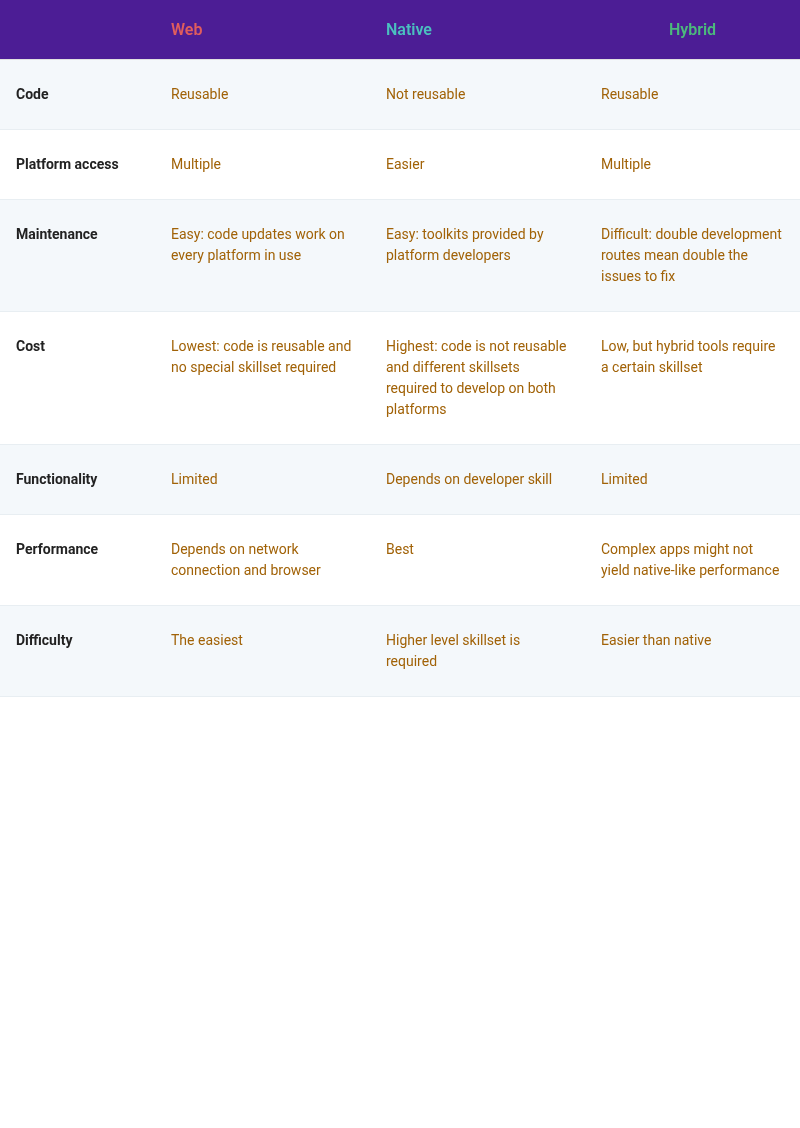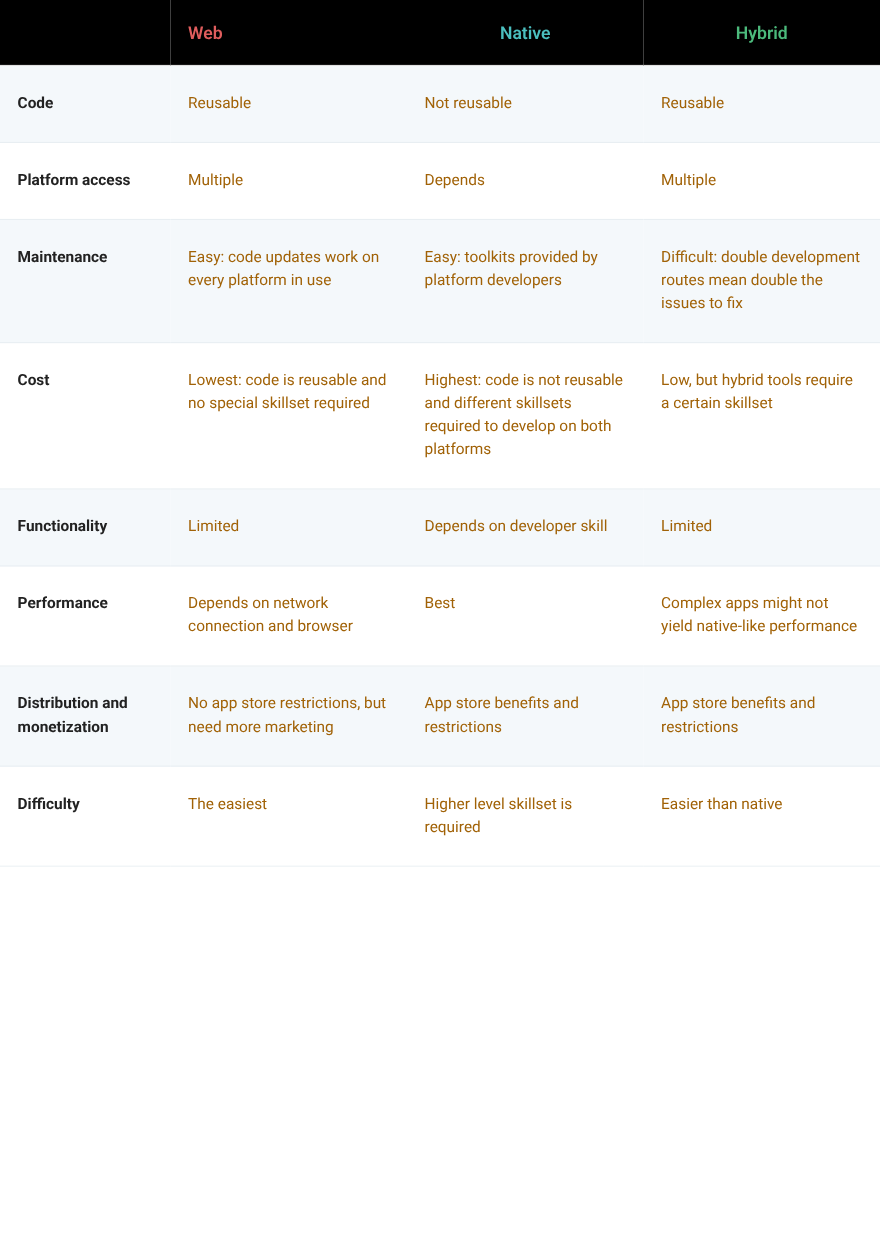--- a/index.html
+++ b/index.html
@@ -28,31 +28,30 @@
     col.col-hybrid { width: 215px; }
 
     thead tr {
       border-bottom: 1px solid #e0e0e0;
     }
     thead th {
       padding: 20px 16px 20px 16px;
       text-align: left;
       font-weight: 600;
       font-size: 16px;
-      background: #000000;
+      background: #4c1d95;
     }
     thead th.col-label-header {
       
     }
     thead th.web-header {
       color: #e05d5d;
     }
     thead th.native-header {
       color: #4bbfbf;
-      text-align: center;
     }
     thead th.hybrid-header {
       color: #4cba7c;
       text-align: center;
     }
 
     tbody tr {
       border-bottom: 1px solid #e8eef2;
     }
     tbody tr:nth-child(odd) {
@@ -96,21 +95,21 @@
     <tbody id="table-body">
     <tr>
           <td class="row-label">Code</td>
           <td>Reusable</td>
           <td>Not reusable</td>
           <td>Reusable</td>
         </tr>
         <tr>
           <td class="row-label">Platform access</td>
           <td>Multiple</td>
-          <td>Depends</td>
+          <td>Easier</td>
           <td>Multiple</td>
         </tr>
         <tr>
           <td class="row-label">Maintenance</td>
           <td>Easy: code updates work on every platform in use</td>
           <td>Easy: toolkits provided by platform developers</td>
           <td>Difficult: double development routes mean double the issues to fix</td>
         </tr>
         <tr>
           <td class="row-label">Cost</td>
@@ -124,26 +123,20 @@
           <td>Depends on developer skill</td>
           <td>Limited</td>
         </tr>
         <tr>
           <td class="row-label">Performance</td>
           <td>Depends on network connection and browser</td>
           <td>Best</td>
           <td>Complex apps might not yield native-like performance</td>
         </tr>
         <tr>
-          <td class="row-label">Distribution and monetization</td>
-          <td>No app store restrictions, but need more marketing</td>
-          <td>App store benefits and restrictions</td>
-          <td>App store benefits and restrictions</td>
-        </tr>
-        <tr>
           <td class="row-label">Difficulty</td>
           <td>The easiest</td>
           <td>Higher level skillset is required</td>
           <td>Easier than native</td>
         </tr>
       </tbody>
   </table>
 </div>
 
 </body></html>

